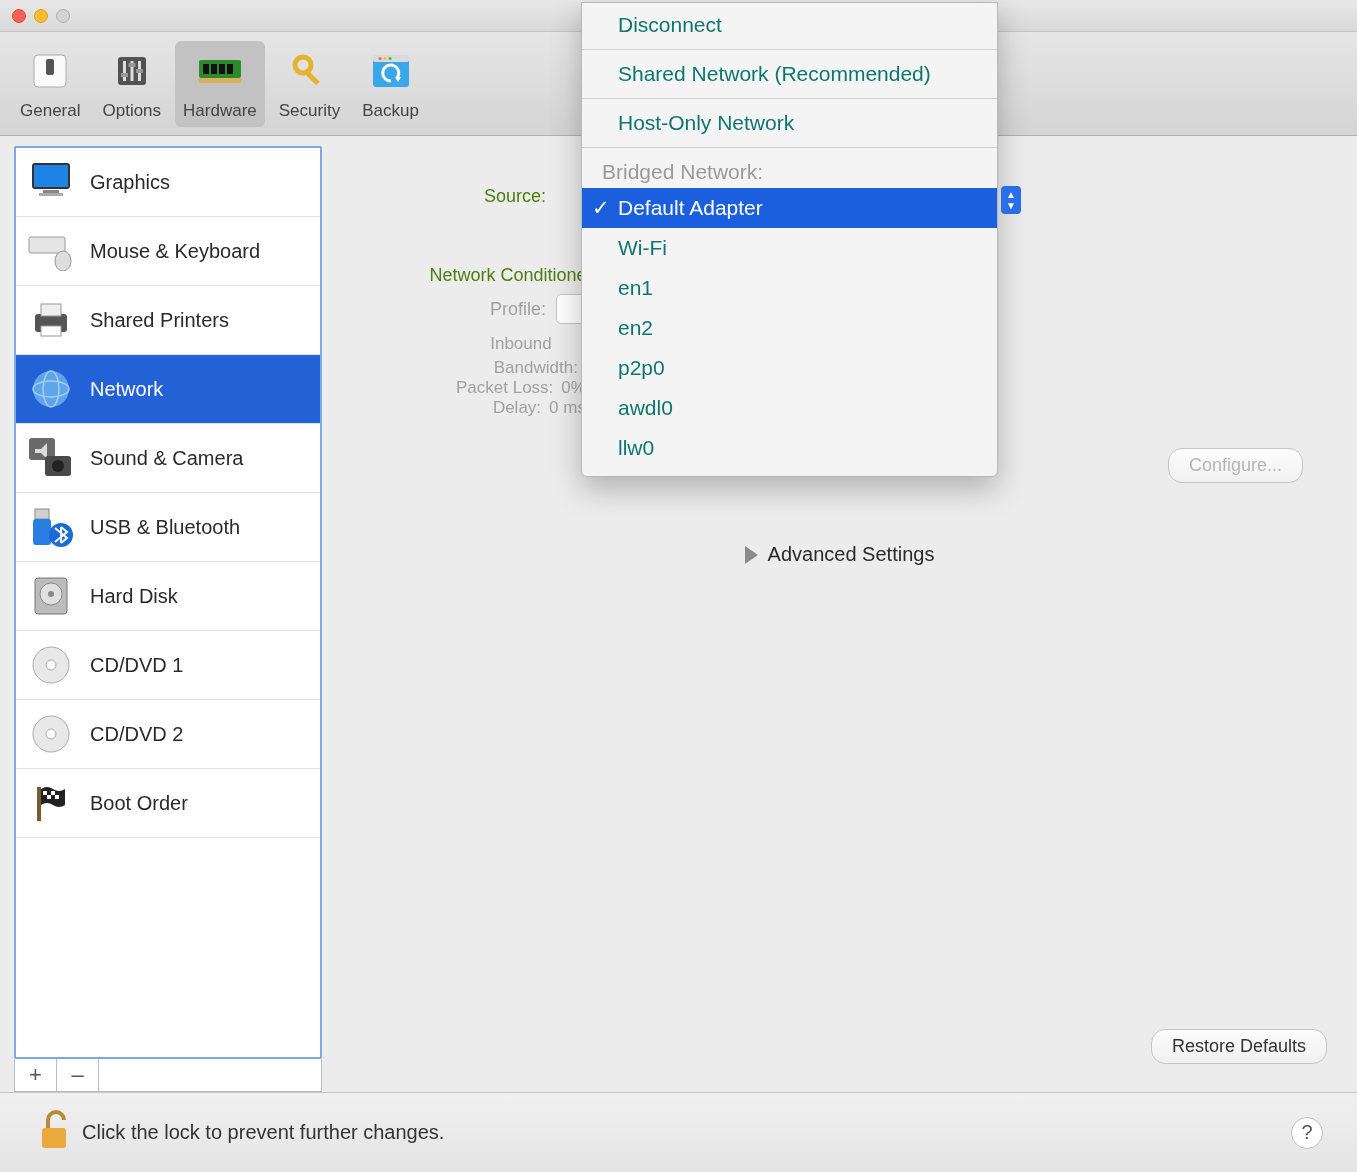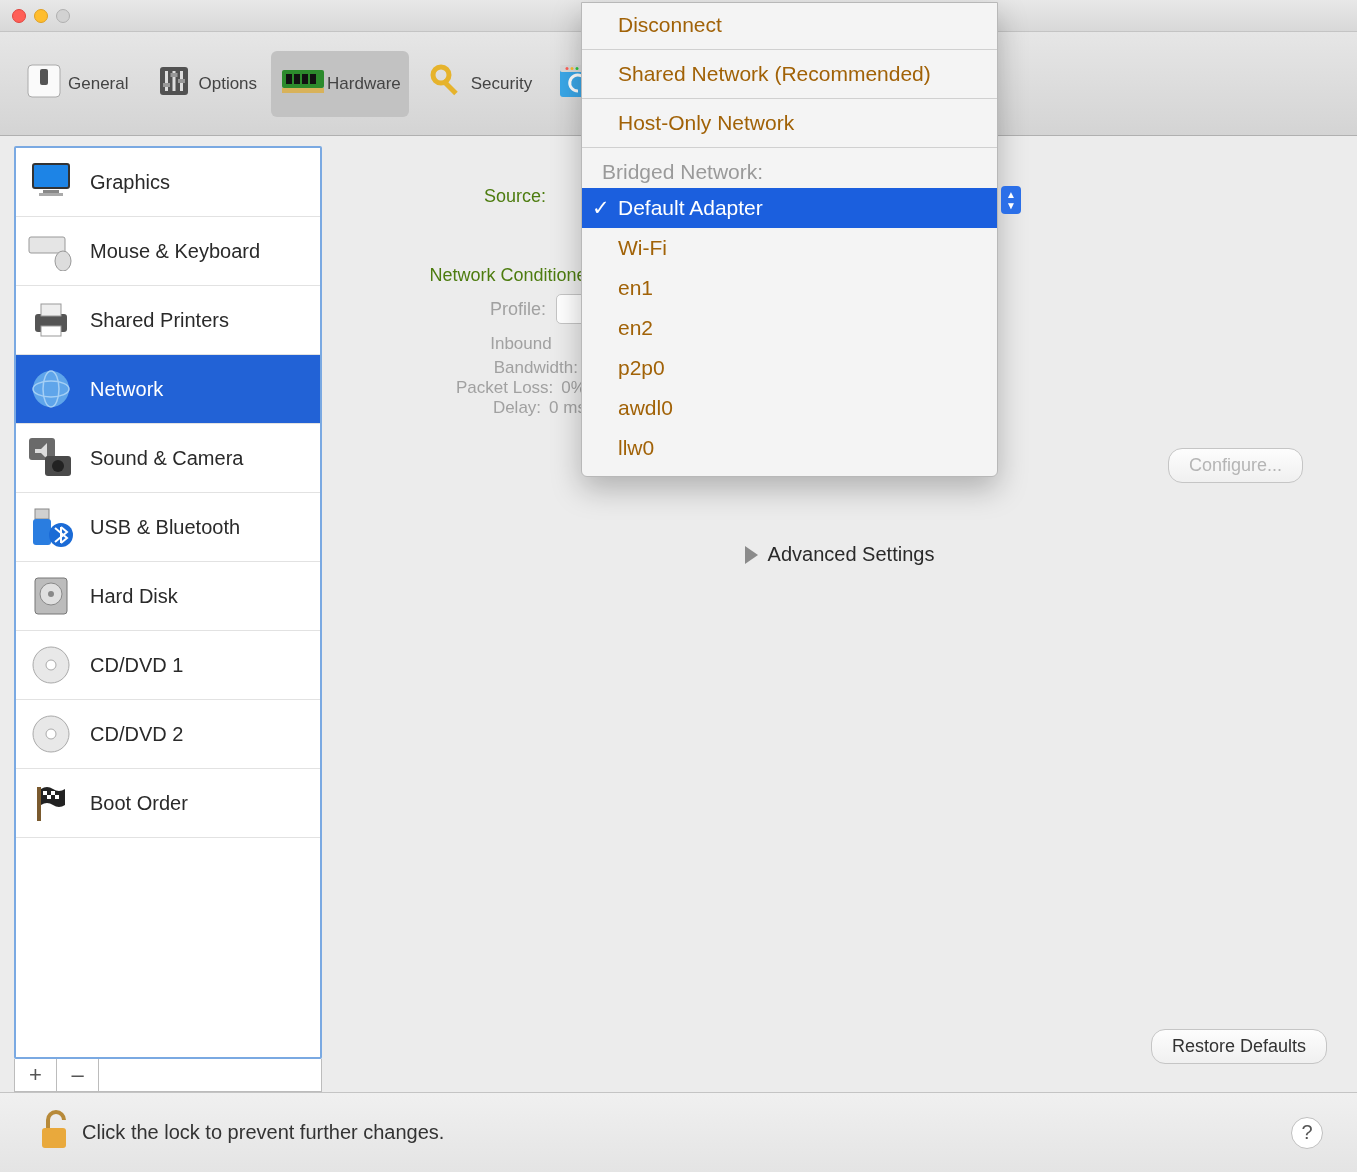--- a/index.html
+++ b/index.html
@@ -37,21 +37,21 @@
   height: 104px;
   background: linear-gradient(#e6e6e6, #d4d4d4);
   display: flex;
   align-items: center;
   padding: 0 12px;
   border-bottom: 1px solid #b0b0b0;
   gap: 6px;
 }
 .tb-item {
   display: flex;
-  flex-direction: row;
+  flex-direction: column;
   align-items: center;
   padding: 6px 8px;
   border-radius: 6px;
   cursor: default;
 }
 .tb-item.active { background: #c2c2c2; }
 .tb-icon {
   width: 48px;
   height: 48px;
   display: flex;
@@ -213,21 +213,21 @@
   background: #f4f4f4;
   border: 1px solid #b8b8b8;
   border-radius: 0 0 6px 6px;
   box-shadow: 0 12px 30px rgba(0,0,0,.25);
   z-index: 500;
   padding: 2px 0 8px 0;
 }
 .menu-item {
   padding: 8px 20px 8px 36px;
   font-size: 21px;
-  color: #a16207;
+  color: #0f766e;
   position: relative;
 }
 .menu-item.sel { background: #1b5fde; color:#fff; }
 .menu-item.sel::before {
   content: "✓";
   position: absolute;
   left: 10px;
 }
 .menu-sep { height: 1px; background: #d0d0d0; margin: 4px 0; }
 .menu-head {

